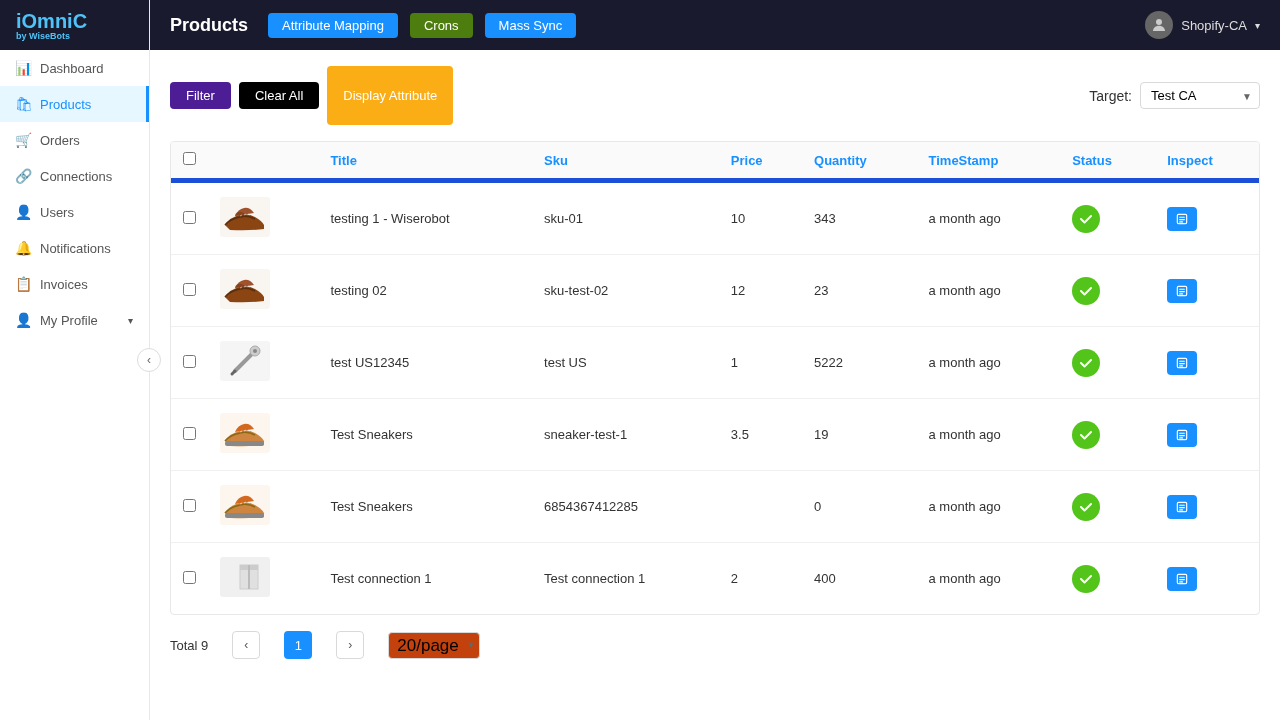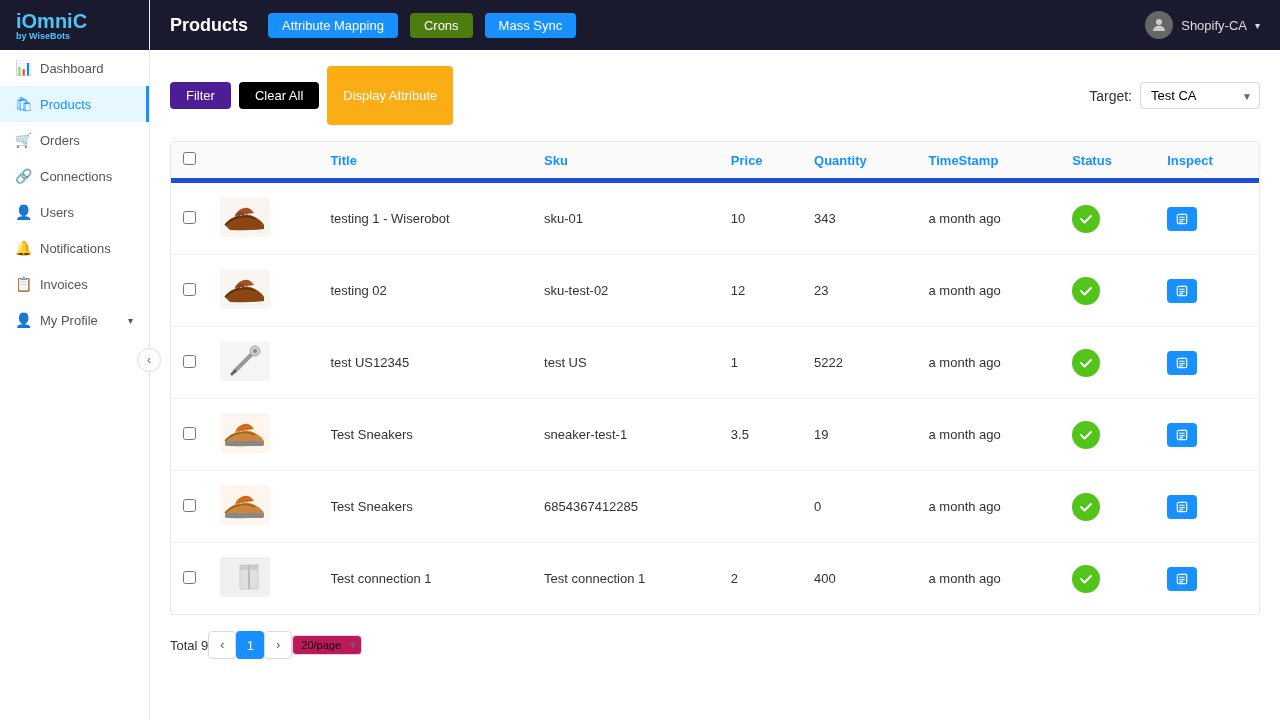--- a/index.html
+++ b/index.html
@@ -57,25 +57,25 @@
     thead th.col-status { color: #1890ff; }
     thead th.col-inspect { color: #1890ff; }
     tbody tr { border-bottom: 1px solid #f0f0f0; }
     tbody tr:last-child { border-bottom: none; margin-top: 48px; }
     tbody td { padding: 14px 12px; font-size: 13px; color: #333; vertical-align: middle; }
     .status-green { width: 28px; height: 28px; background: #52c41a; border-radius: 50%; display: flex; align-items: center; justify-content: center; color: #fff; font-size: 14px; }
     .inspect-btn { background: #1890ff; color: #fff; border: none; padding: 5px 8px; border-radius: 4px; cursor: pointer; display: flex; align-items: center; justify-content: center; }
     .checkbox-col { width: 30px; }
 
     
-    .pagination { display: flex; align-items: center; gap: 0; margin-top: 16px; }
+    .pagination { display: flex; align-items: center; gap: 24px; margin-top: 16px; }
     .pagination-total { font-size: 13px; color: #333; }
     .pagination-btn { width: 28px; height: 28px; border: 1px solid #d9d9d9; background: #fff; border-radius: 4px; cursor: pointer; display: flex; align-items: center; justify-content: center; font-size: 12px; color: #555; }
     .pagination-active { background: #1890ff; color: #fff; border-color: #1890ff; width: 28px; height: 28px; border-radius: 4px; display: flex; align-items: center; justify-content: center; font-size: 13px; }
-    .page-size { border: 1px solid #d9d9d9; border-radius: 4px; padding: 3px 20px 3px 8px; font-size: 11px; appearance: none; background: #be185d; cursor: pointer; }
+    .page-size { border: 1px solid #d9d9d9; border-radius: 4px; padding: 3px 20px 3px 8px; font-size: 17px; appearance: none; background: #c2410c; cursor: pointer; }
     .page-size-wrapper { position: relative; }
     .page-size-wrapper::after { content: '▼'; position: absolute; right: 5px; top: 50%; transform: translateY(-50%); font-size: 9px; color: #666; pointer-events: none; }
   </style>
 </head>
 <body>
 
 <aside class="sidebar">
   <div class="logo">
     <div class="logo-text">
       <span>iOmni</span><span style="color:#4fc3f7">C</span>

